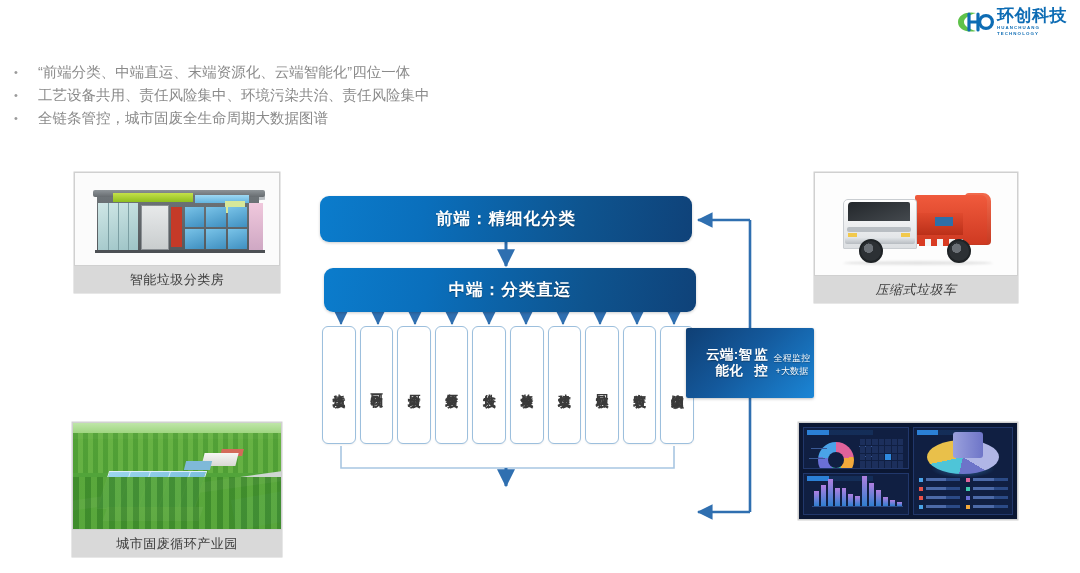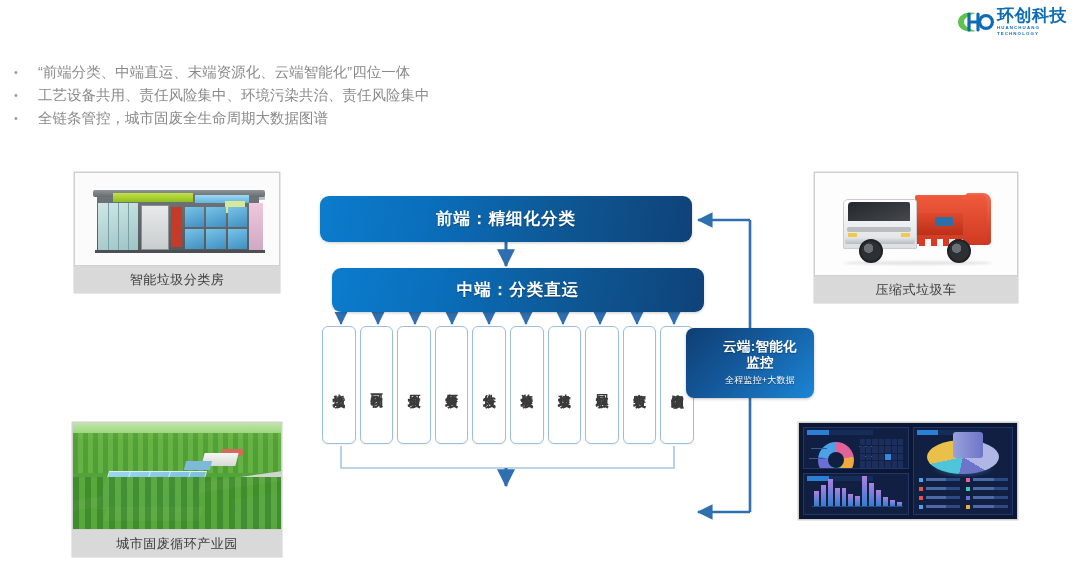--- a/index.html
+++ b/index.html
@@ -36,21 +36,21 @@
   .photo-card .frame { background: #fff; border: 1px solid #d0d0d0; overflow: hidden;
                        position: relative; }
   .photo-card .cap { height: 27px; line-height: 27px; text-align: center;
                      font-size: 13px; color: #3c3c3c; background: #d9d9d9;
                      letter-spacing: .5px; white-space: nowrap; }
 
   #card-tl { left: 74px; top: 172px; width: 206px; }
   #card-tl .frame { height: 94px; }
   #card-bl { left: 72px; top: 422px; width: 210px; }
   #card-bl .frame { height: 108px; }
-  #card-tr { left: 814px; top: 172px; width: 204px; }
+  #card-tr { left: 814px; top: 172px; width: 204px; font-style: italic; }
   #card-tr .frame { height: 104px; }
   #card-br { left: 798px; top: 422px; width: 220px; }
   #card-br .frame { height: 98px; }
 
   
   .ph-house { width: 100%; height: 100%; background: #fbfbfb; position: relative; }
   .hb { position: absolute; }
   .h-body { left: 22px; top: 22px; width: 162px; height: 56px;
             background: linear-gradient(180deg,#6e7478,#54595d); border-radius: 1px; }
   .h-roof { left: 18px; top: 17px; width: 172px; height: 7px;
@@ -176,28 +176,28 @@
   #flow { position: absolute; left: 320px; top: 196px; width: 520px; height: 348px; }
   .bar { position: absolute; border-radius: 9px; color: #fff; text-align: center;
          background: linear-gradient(100deg,#0b7ccc 0%,#0a6fbc 28%,#0e548f 70%,#0f4279 100%);
          box-shadow: 0 1px 3px rgba(0,0,0,.20); display: flex; flex-direction: column;
          align-items: center; justify-content: center; }
   .bar .t1 { font-size: 16.5px; font-weight: bold; letter-spacing: 1px;
              text-shadow: 0 1px 1px rgba(0,0,0,.35); }
   .bar .t2 { font-size: 9.5px; font-weight: bold; margin-top: 1px; letter-spacing: .3px;
              text-shadow: 0 1px 1px rgba(0,0,0,.35); }
   #bar-front { left: 0px; top: 0px; width: 372px; height: 46px; }
-  #bar-mid   { left: 12px; top: 72px; width: 372px; height: 44px; }
+  #bar-mid   { left: 4px; top: 72px; width: 372px; height: 44px; }
   #bar-end   { left: 0px; top: 292px; width: 372px; height: 48px; }
 
   #cloud { position: absolute; left: 366px; top: 132px; width: 128px; height: 70px;
-           border-radius: 8px; color: #fff; text-align: center;
+           border-radius: 2px; color: #fff; text-align: center;
            background: linear-gradient(135deg,#0f3f74 0%,#14599c 45%,#1b86d6 100%);
            box-shadow: 0 1px 3px rgba(0,0,0,.25);
-           display: flex; flex-direction: column; align-items: center; justify-content: center; padding-left: 20px; }
+           display: flex; flex-direction: row; align-items: center; justify-content: center; padding-left: 20px; }
   #cloud .c1 { font-size: 13.5px; font-weight: bold; line-height: 16px; letter-spacing: .3px;
                text-shadow: 0 1px 1px rgba(0,0,0,.35); }
   #cloud .c2 { font-size: 9px; font-weight: normal; margin-top: 3px; letter-spacing: .2px;
                text-shadow: 0 1px 1px rgba(0,0,0,.35); }
 
   #cats { position: absolute; left: 2px; top: 130px; width: 372px; height: 118px;
           display: flex; gap: 4px; }
   .cat { flex: 1; border: 1px solid #9cbfdd; border-radius: 6px; background: #fff;
          display: flex; align-items: center; justify-content: center;
          box-shadow: 0 1px 2px rgba(0,0,0,.06); }

